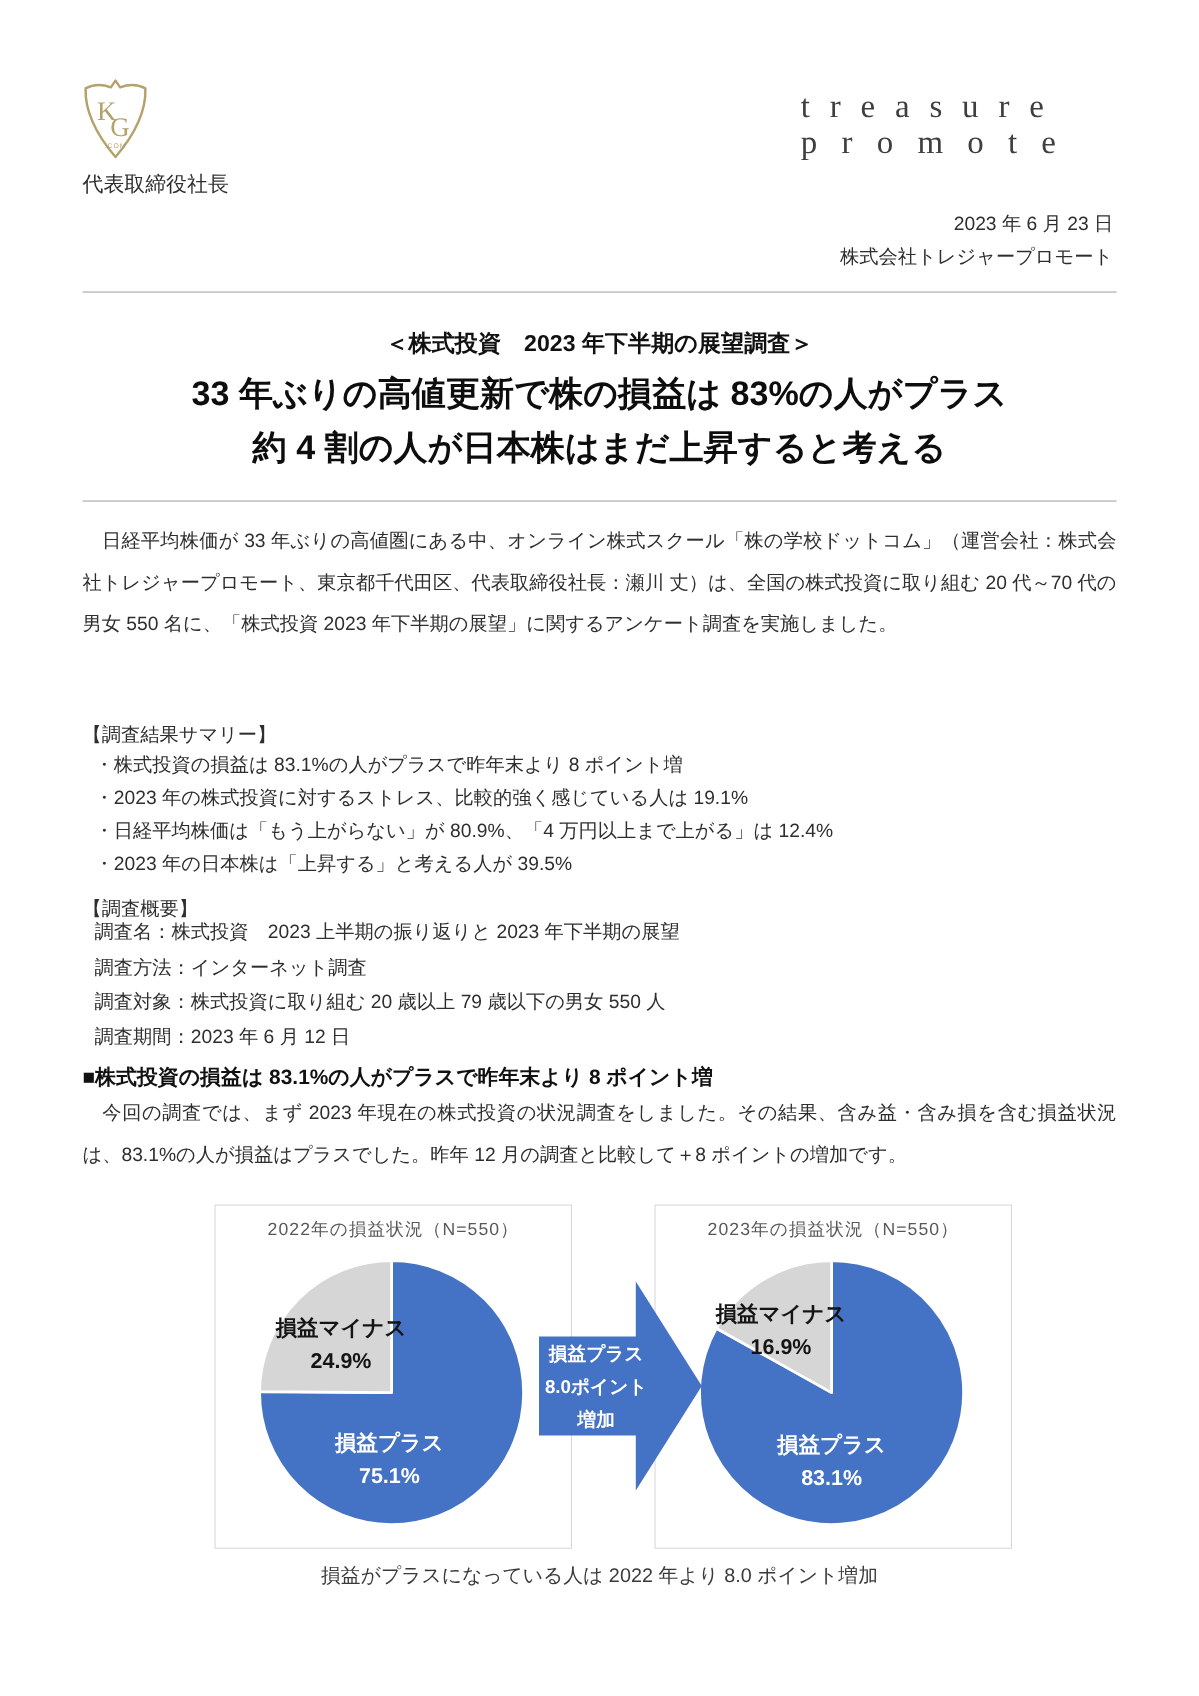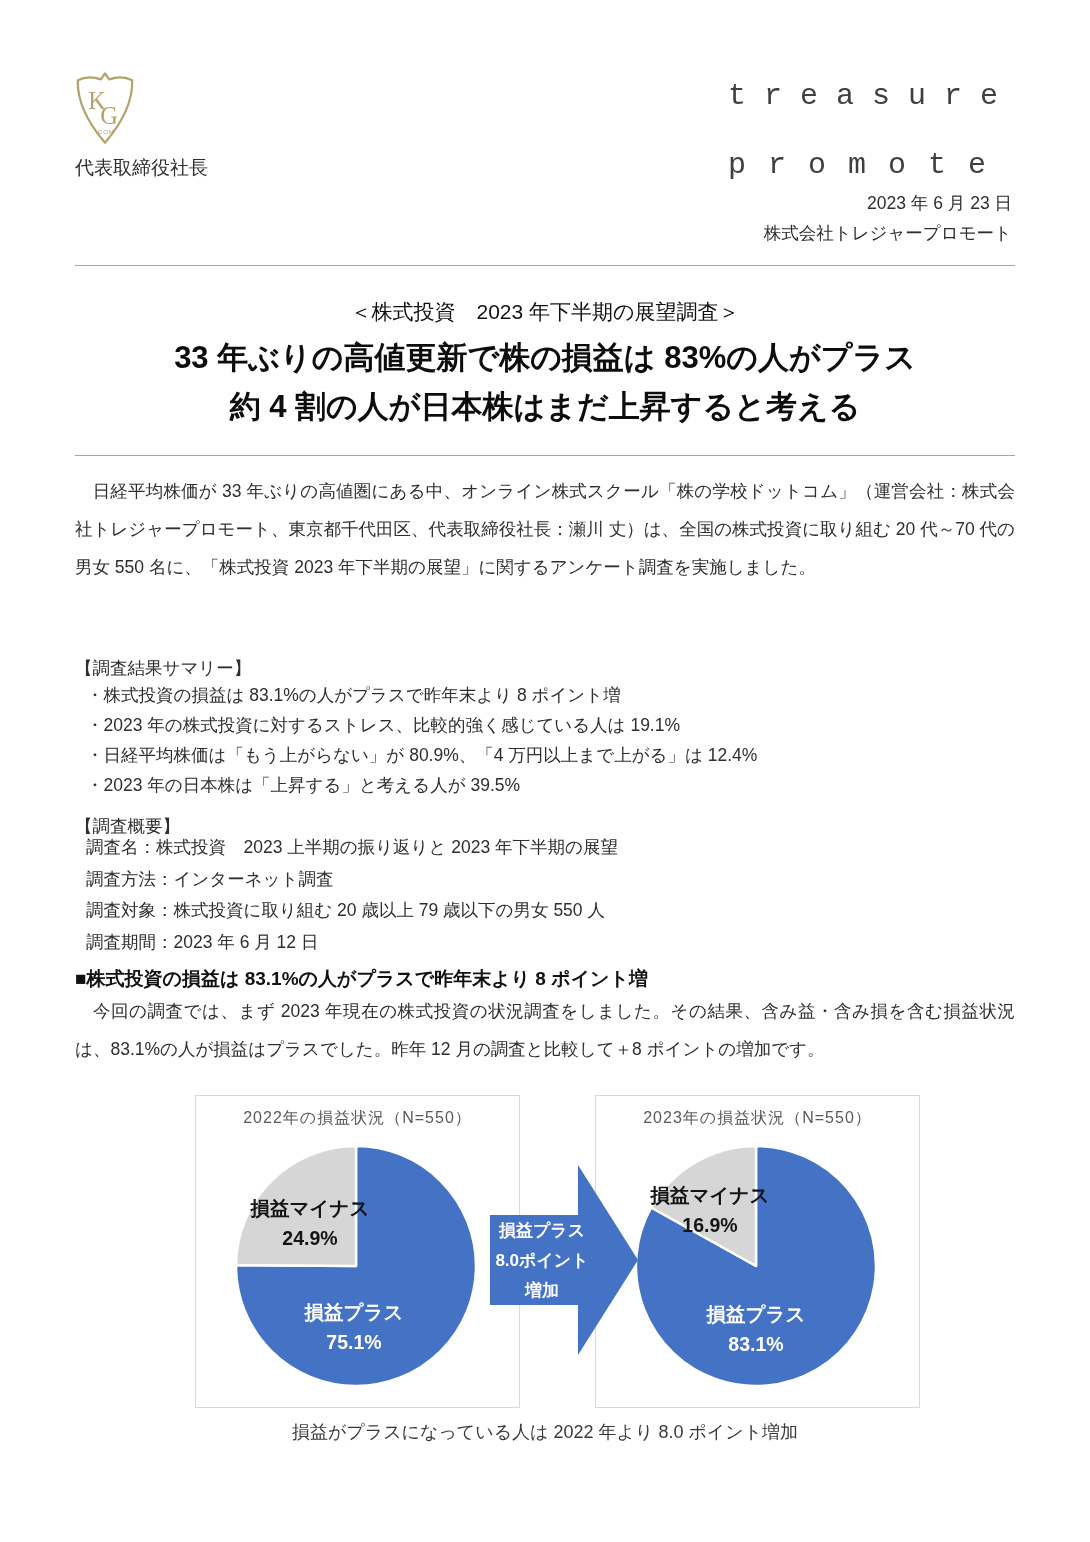--- a/index.html
+++ b/index.html
@@ -3,34 +3,34 @@
 <meta charset="utf-8">
 <style>
   html,body{margin:0;padding:0;background:#ffffff;}
   .page{position:relative;width:1090px;height:1542px;background:#ffffff;overflow:hidden;
         font-family:"Liberation Sans","DejaVu Sans",sans-serif;color:#333;}
 
   
   .brand{position:absolute;left:75px;top:70px;display:flex;align-items:flex-end;gap:12px;}
   .brand-name{font-size:31px;font-weight:700;color:#2b2b2b;letter-spacing:2px;margin-bottom:4px;}
   .shield{display:block;}
-  .treasure{position:absolute;left:728px;top:80px;font-family:Liberation Mono, monospace;
+  .treasure{position:absolute;left:728px;top:80px;font-family:Liberation Serif, serif;
             color:#3f3f3f;font-size:30px;line-height:33px;}
   .treasure .t1{letter-spacing:18px;}
-  .treasure .t2{letter-spacing:22px;margin-top:36px;}
+  .treasure .t2{letter-spacing:22px;}
   .recipient{position:absolute;left:75px;top:155px;font-size:19px;color:#2e2e2e;}
   .dateblock{position:absolute;right:78px;top:188px;text-align:right;font-size:17.5px;line-height:30px;color:#2e2e2e;}
 
   
   .rule{position:absolute;left:75px;right:75px;border-top:1px solid #a6a6a6;height:0;}
   .rule1{top:265px;}
   .rule2{top:455px;}
 
   
-  .kicker{position:absolute;left:0;right:0;top:298px;text-align:center;font-size:21px;font-weight:400;color:#111;}
+  .kicker{position:absolute;left:0;right:0;top:298px;text-align:center;font-size:21px;font-weight:700;color:#111;}
   .headline{position:absolute;left:0;right:0;text-align:center;font-size:31px;font-weight:700;color:#0d0d0d;line-height:44px;}
   .h1{top:336px;}
   .h2{top:385px;}
 
   
   .intro{position:absolute;left:75px;top:472px;width:940px;margin:0;font-size:17.5px;line-height:38px;
          text-align:justify;color:#2e2e2e;}
   .s-heading{position:absolute;left:75px;font-size:17.5px;color:#2e2e2e;margin-top:40px;}
   .sum-h{top:616px;}
   .ov-h{top:774px;}

